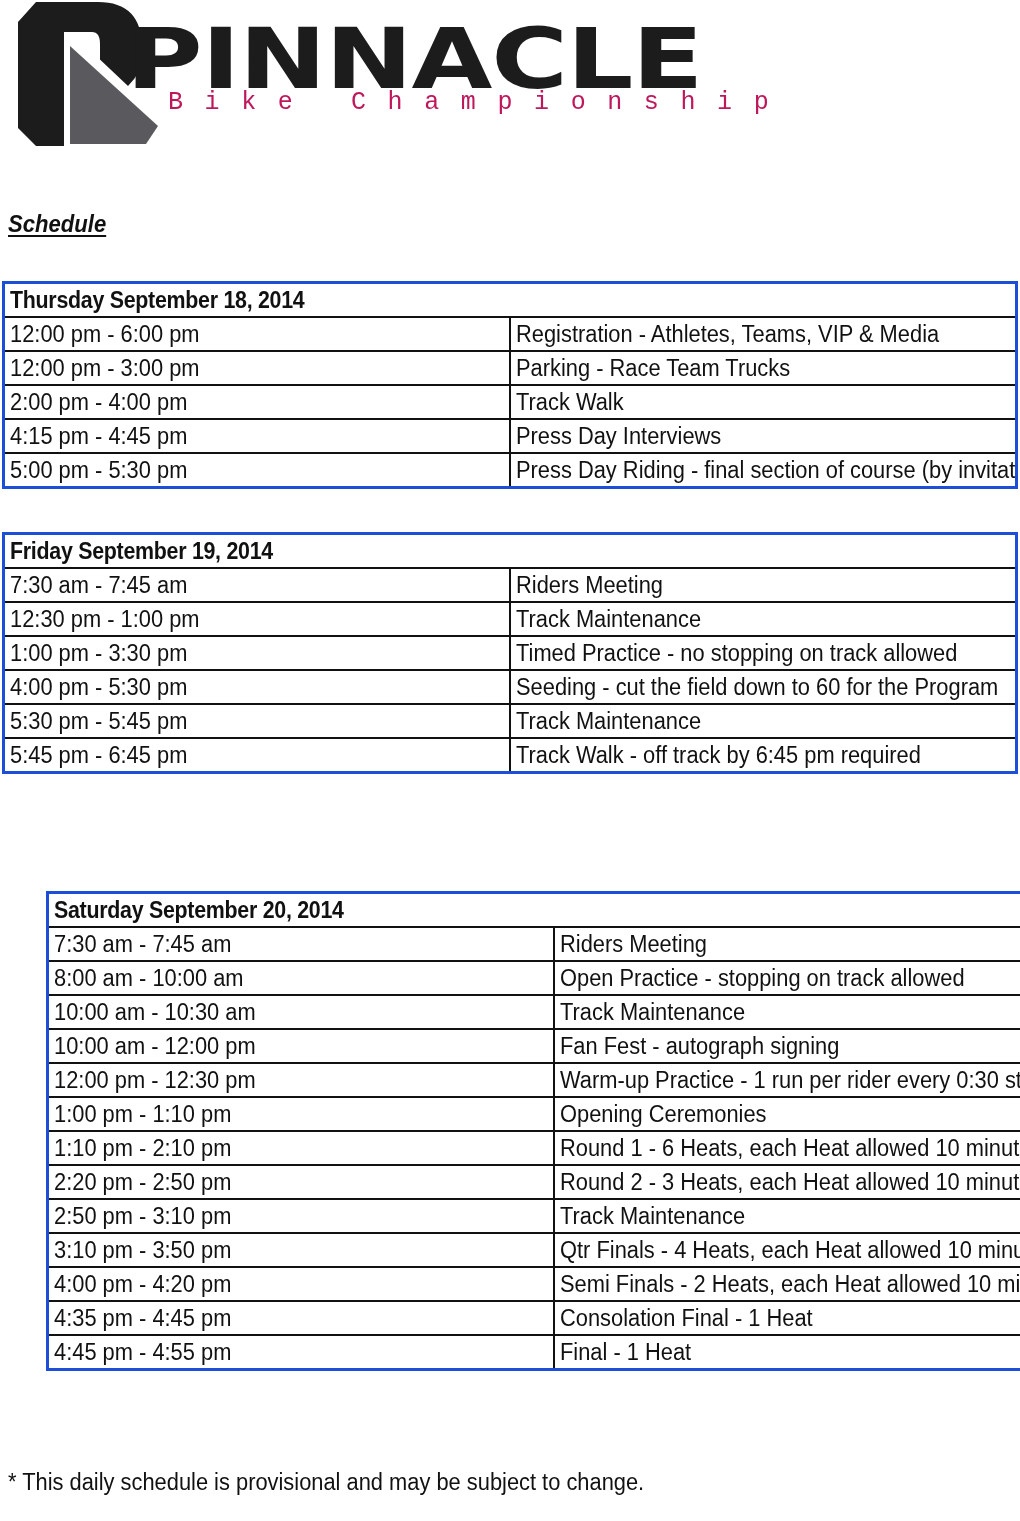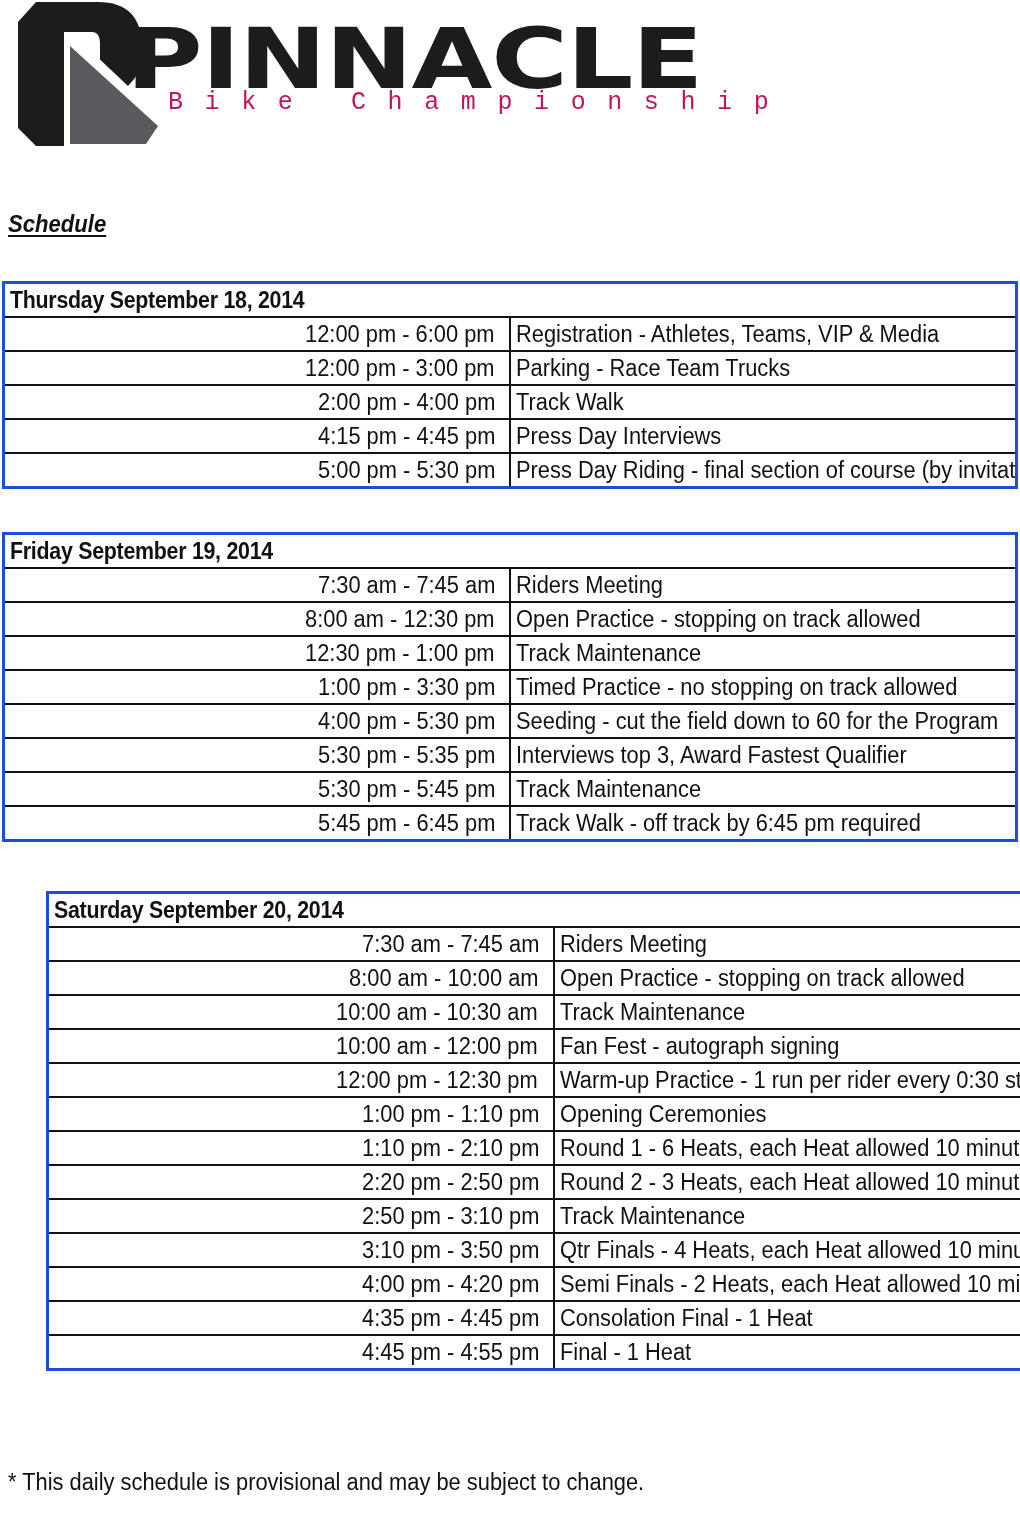--- a/index.html
+++ b/index.html
@@ -79,21 +79,21 @@
   .day-table td {
     border: 2px solid #111;
     height: 32px;
     padding: 0 0 0 5px;
     font-size: 23.5px;
     line-height: 32px;
     white-space: nowrap;
     overflow: hidden;
     vertical-align: middle;
   }
-  .day-table td.time-col { width: 280px; text-align: right; }
+  .day-table td.time-col { width: 280px; }
   .day-table td.day-header {
     font-weight: bold;
     font-size: 23px;
     letter-spacing: -0.3px;
   }
   .cell-text {
     display: inline-block;
     transform: scaleX(0.93);
     transform-origin: left center;
   }
@@ -164,38 +164,30 @@
 <table class="day-table" id="table-fri">
   <tbody>
       <tr>
     <td class="day-header" colspan="2"><span class="cell-text">Friday September 19, 2014</span></td>
   </tr>
   <tr>
     <td class="time-col"><span class="cell-text">7:30 am - 7:45 am</span></td>
     <td><span class="cell-text">Riders Meeting</span></td>
   </tr>
   <tr>
-    <td class="time-col"><span class="cell-text">8:00 am - 12:30 pm</span></td>
-    <td><span class="cell-text">Open Practice - stopping on track allowed</span></td>
-  </tr>
-  <tr>
     <td class="time-col"><span class="cell-text">12:30 pm - 1:00 pm</span></td>
     <td><span class="cell-text">Track Maintenance</span></td>
   </tr>
   <tr>
     <td class="time-col"><span class="cell-text">1:00 pm - 3:30 pm</span></td>
     <td><span class="cell-text">Timed Practice - no stopping on track allowed</span></td>
   </tr>
   <tr>
     <td class="time-col"><span class="cell-text">4:00 pm - 5:30 pm</span></td>
     <td><span class="cell-text">Seeding - cut the field down to 60 for the Program</span></td>
-  </tr>
-  <tr>
-    <td class="time-col"><span class="cell-text">5:30 pm - 5:35 pm</span></td>
-    <td><span class="cell-text">Interviews top 3, Award Fastest Qualifier</span></td>
   </tr>
   <tr>
     <td class="time-col"><span class="cell-text">5:30 pm - 5:45 pm</span></td>
     <td><span class="cell-text">Track Maintenance</span></td>
   </tr>
   <tr>
     <td class="time-col"><span class="cell-text">5:45 pm - 6:45 pm</span></td>
     <td><span class="cell-text">Track Walk - off track by 6:45 pm required</span></td>
   </tr>
 </tbody>

